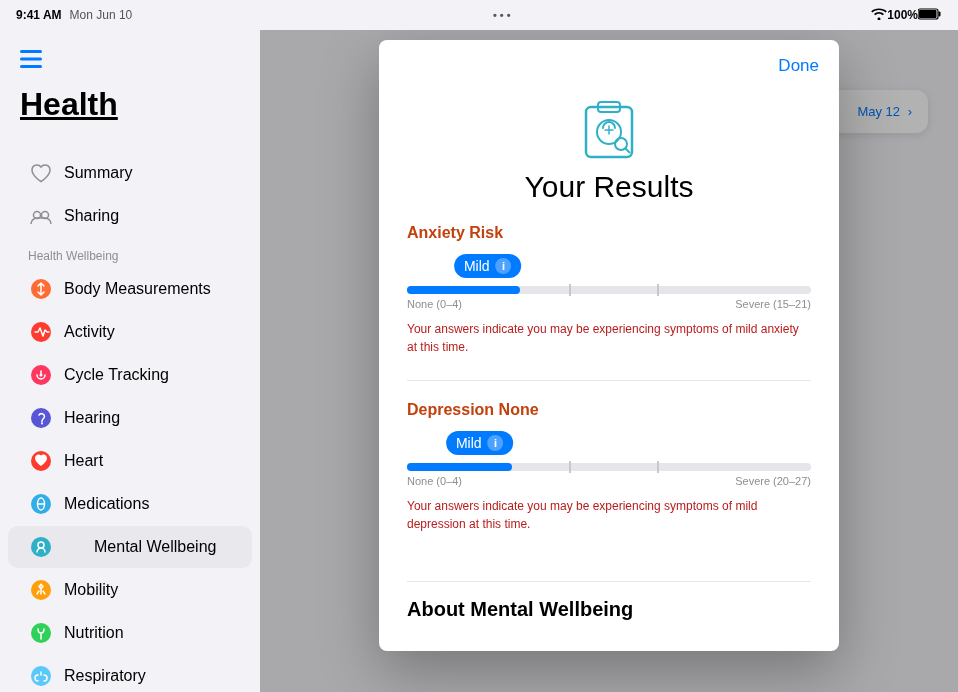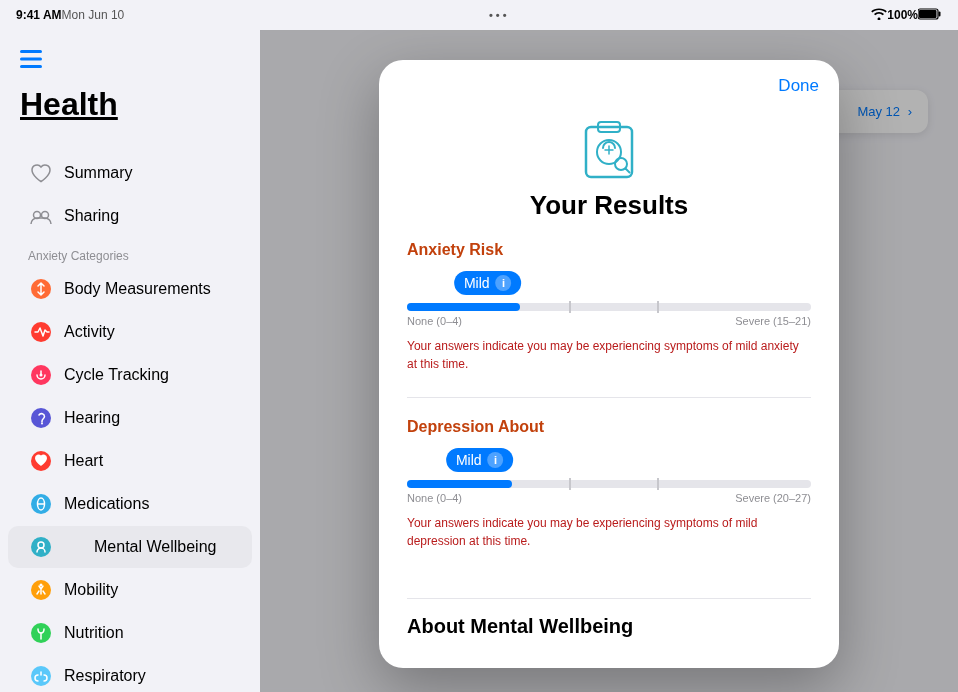--- a/index.html
+++ b/index.html
@@ -26,21 +26,21 @@
       height: 30px;
       background: #f2f2f7;
       display: flex;
       align-items: center;
       justify-content: space-between;
       padding: 0 16px;
       font-size: 12px;
       font-weight: 600;
       color: #000;
     }
-    .status-bar-left { display: flex; align-items: flex-end; }
+    .status-bar-left { display: flex; align-items: flex-end; gap: 8px; }
     .status-bar-center { color: #555; font-size: 11px; }
     .status-bar-right { display: flex; align-items: center; gap: 0; font-size: 12px; }
 
     
     .app-container {
       display: flex;
       height: calc(692px - 30px);
       background: #f2f2f7;
     }
 
@@ -142,25 +142,24 @@
       align-items: flex-start;
       justify-content: center;
       padding-top: 10px;
     }
 
     
     .modal {
       width: 460px;
       max-height: 640px;
       background: #fff;
-      border-radius: 24px;
+      border-radius: 8px;
       overflow-y: auto;
       box-shadow: 0 20px 60px rgba(0,0,0,0.3);
       position: relative;
-      margin-top: 20px;
     }
 
     .modal-header {
       display: flex;
       justify-content: flex-end;
       padding: 16px 20px 0;
     }
 
     .done-btn {
       font-size: 17px;
@@ -177,22 +176,22 @@
       padding: 16px 0 8px;
     }
 
     .mental-wellbeing-icon {
       width: 70px;
       height: 70px;
     }
 
     .modal-title {
       text-align: center;
-      font-size: 26px;
-      font-weight: 700;
+      font-size: 30px;
+      font-weight: 400;
       color: #000;
       padding: 0 36px 20px;
     }
 
     .modal-body {
       padding: 0 28px 24px;
     }
 
     .risk-section {
       margin-bottom: 24px;
@@ -357,21 +356,21 @@
         <div class="nav-icon">
           <svg width="22" height="20" viewBox="0 0 22 20" fill="none">
             <circle cx="7" cy="9" r="3.5" stroke="#8e8e93" stroke-width="1.5" fill="none"></circle>
             <circle cx="15" cy="9" r="3.5" stroke="#8e8e93" stroke-width="1.5" fill="none"></circle>
             <path d="M1 18c0-3.3 2.7-6 6-6h8c3.3 0 6 2.7 6 6" stroke="#8e8e93" stroke-width="1.5" fill="none"></path>
           </svg>
         </div>
         <span class="nav-label">Sharing</span>
       </div>
 
-      <div class="sidebar-section-header">Anxiety Categories</div>
+      <div class="sidebar-section-header">Health Wellbeing</div>
 
       <div class="sidebar-nav-item">
         <div class="nav-icon">
           <svg width="22" height="22" viewBox="0 0 22 22">
             <circle cx="11" cy="11" r="10" fill="#ff6b35"></circle>
             <path d="M11 5v12M8 8l3-3 3 3M8 14l3 3 3-3" stroke="#fff" stroke-width="1.5" fill="none" stroke-linecap="round"></path>
           </svg>
         </div>
         <span class="nav-label">Body Measurements</span>
       </div>
@@ -545,21 +544,21 @@
                 <span>None (0–4)</span>
                 <span>Severe (15–21)</span>
               </div>
 
               <div class="risk-description">Your answers indicate you may be experiencing symptoms of mild anxiety at this time.</div>
             </div>
 
             <div class="divider"></div>
 
             <div class="risk-section">
-              <div class="risk-title">Depression About</div>
+              <div class="risk-title">Depression None</div>
 
               <div class="mild-badge-container">
                 <div style="position:relative;width:100%;display:flex;justify-content:center;">
                   <div style="position:absolute;left:18%;transform:translateX(-50%);">
                     <div class="mild-badge">
                       <span>Mild</span>
                       <span class="info-circle">i</span>
                     </div>
                   </div>
                 </div>

